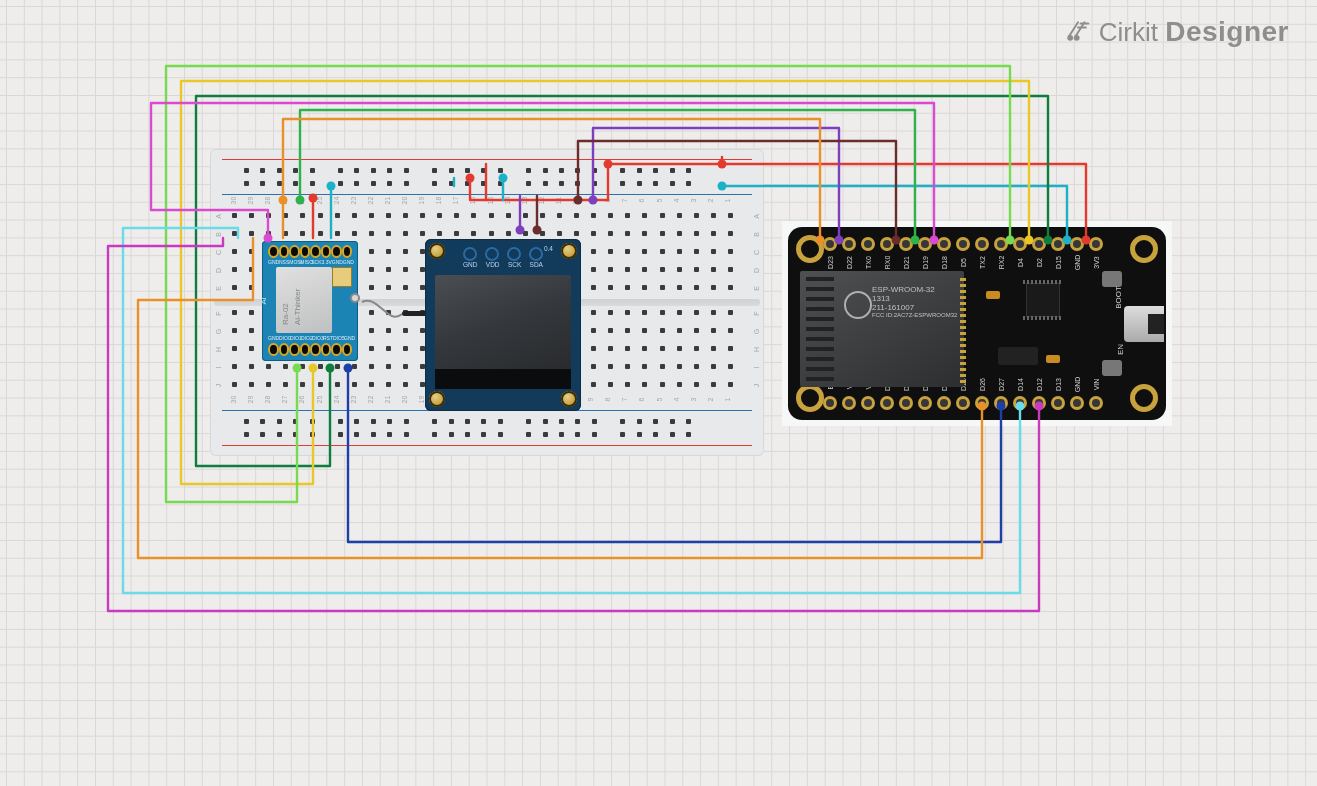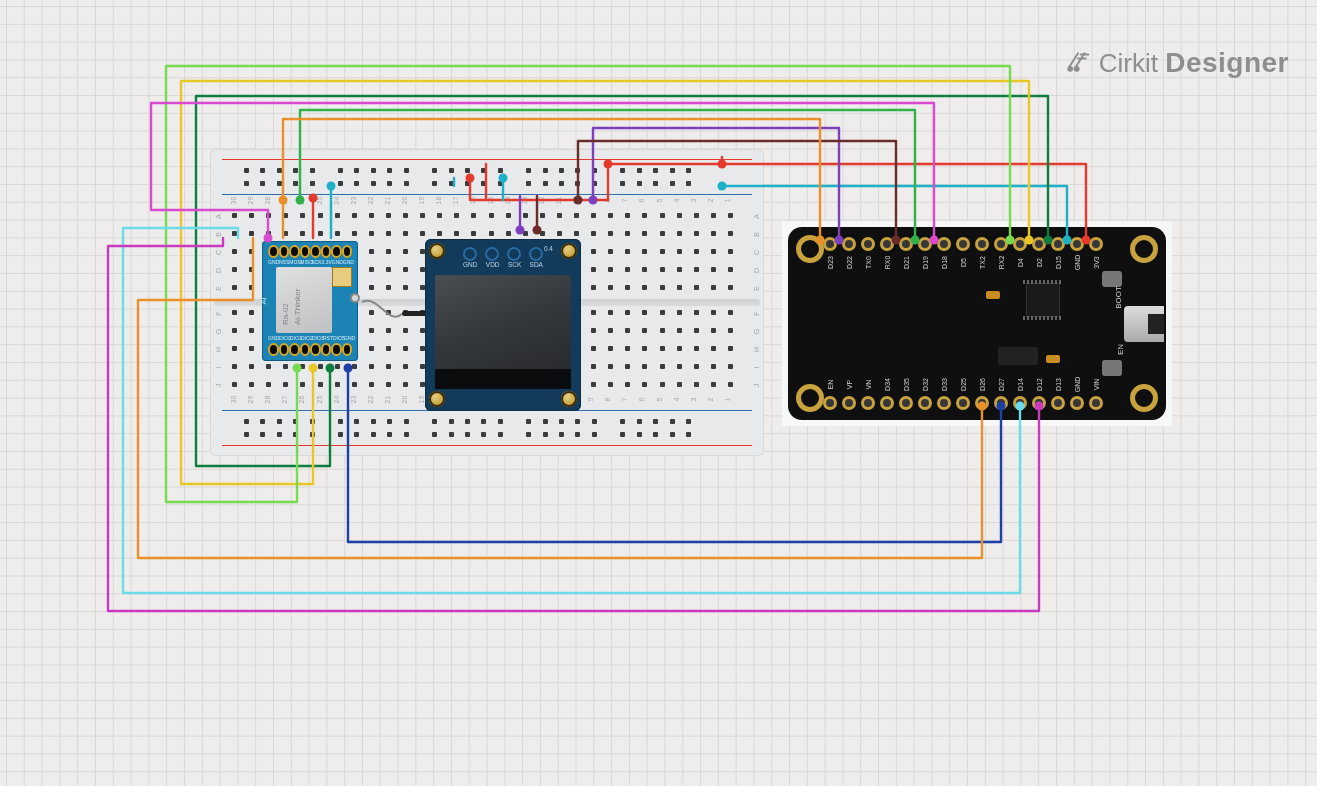--- a/index.html
+++ b/index.html
@@ -24,21 +24,20 @@
 
   
   .logo {
     position: absolute;
     top: 16px;
     right: 28px;
     display: flex;
     align-items: center;
     gap: 8px;
     color: #8E8F8D;
-    margin-top: 31px;
   }
   .logo svg { width: 26px; height: 26px; }
   .logo .wordmark {
     font-size: 26px;
     letter-spacing: 0;
     font-weight: 400;
   }
   .logo .wordmark .second {
     font-weight: 700;
     font-size: 28px;
@@ -994,20 +993,31 @@
         <div class="hpin">
           <div class="pinlabel">D13</div>
         </div>
         <div class="hpin">
           <div class="pinlabel">GND</div>
         </div>
         <div class="hpin">
           <div class="pinlabel">VIN</div>
         </div>
       </div>
+    <div class="wroom">
+      <div class="stripes"></div>
+      <div class="logo1"></div>
+      <div class="etchings">
+        <div class="line">ESP-WROOM-32</div>
+        <div class="line">1313</div>
+        <div class="line">211-161007</div>
+        <div class="line" style="font-size:6px;">FCC ID:2AC7Z-ESPWROOM32</div>
+      </div>
+      <div class="castell"></div>
+    </div>
     <div class="usb"></div>
     <div class="btn boot"></div>
     <div class="btnlabel" style="right:36px; top:66px;">BOOT</div>
     <div class="btn en"></div>
     <div class="btnlabel" style="right:40px; bottom:66px;">EN</div>
     <div class="chip2"></div>
     <div class="reg"></div>
     <div class="cap c1"></div>
       <div class="cap c2"></div>
   </div>

